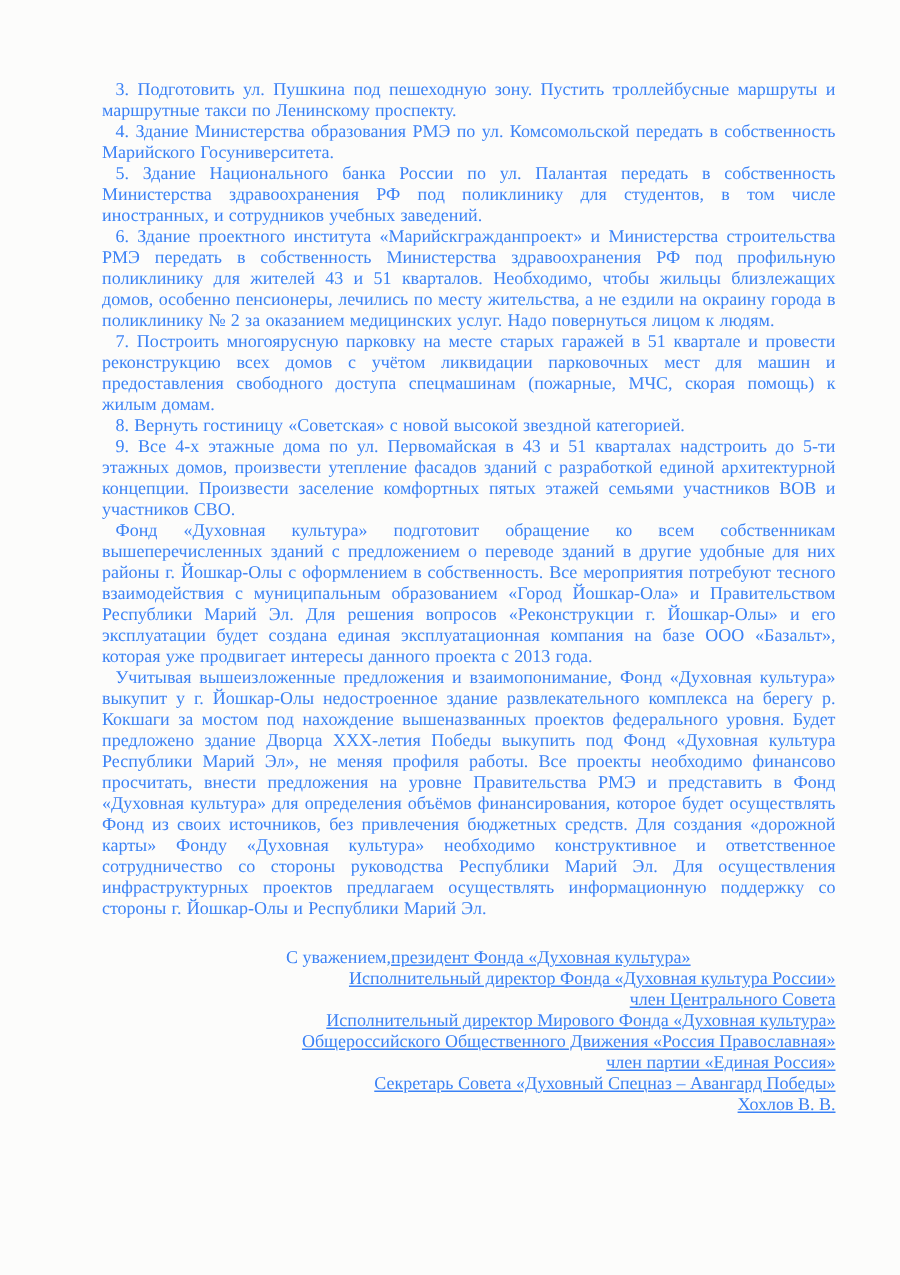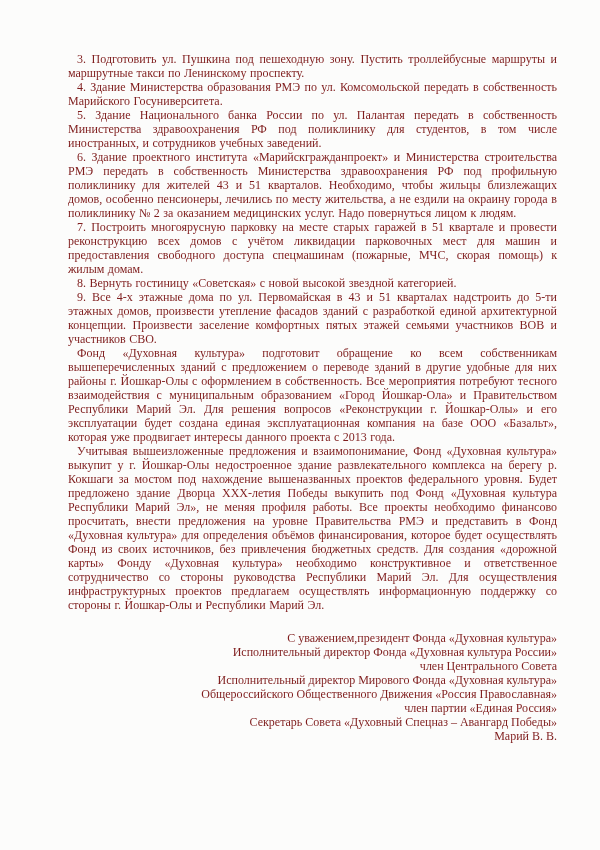--- a/index.html
+++ b/index.html
@@ -5,21 +5,21 @@
   html, body {
     margin: 0;
     padding: 0;
     background: #ffffff;
   }
   .page {
     position: relative;
     width: 600px;
     height: 850px;
     background: #fcfcfb;
-    color: #7f1d1d;
+    color: #3b82f6;
     font-family: "Liberation Serif", "DejaVu Serif", serif;
     overflow: hidden;
     box-sizing: border-box;
   }
   .body-text {
     position: absolute;
     top: 52px;
     left: 68px;
     right: 43px;
     font-size: 12px;
@@ -32,31 +32,32 @@
     margin: 0;
     padding: 0;
     text-indent: 9px;
     word-spacing: 0.5px;
   }
   .sig-block {
     margin-top: 19px;
   }
   .sig-row-first {
     display: flex;
-    justify-content: flex-end;
+    justify-content: center;
     align-items: baseline;
   }
   .salutation {
     padding-left: 26px;
     white-space: nowrap;
     text-align: left;
   }
   .sig-line {
     text-align: right;
     line-height: 14px;
+    text-decoration: underline;
   }
 </style>
 </head>
 <body>
 
 <div class="page">
   <div class="body-text">
 
     <p class="para">3. Подготовить ул. Пушкина под пешеходную зону. Пустить троллейбусные маршруты и маршрутные такси по Ленинскому проспекту.</p>
     <p class="para">4. Здание Министерства образования РМЭ по ул. Комсомольской передать в собственность Марийского Госуниверситета.</p>
@@ -72,17 +73,17 @@
       <div class="sig-row-first">
         <span class="salutation">С уважением,</span>
         <span class="sig-line">президент  Фонда «Духовная культура»</span>
       </div>
       <div class="sig-line">Исполнительный директор Фонда «Духовная культура России»</div>
       <div class="sig-line">член Центрального Совета</div>
       <div class="sig-line">Исполнительный директор Мирового Фонда «Духовная культура»</div>
       <div class="sig-line">Общероссийского Общественного Движения «Россия Православная»</div>
       <div class="sig-line">член партии «Единая Россия»</div>
       <div class="sig-line">Секретарь Совета «Духовный Спецназ – Авангард Победы»</div>
-      <div class="sig-line">Марий В. В.</div>
+      <div class="sig-line">Хохлов В. В.</div>
     </div>
 
   </div>
 </div>
 
 </body></html>

